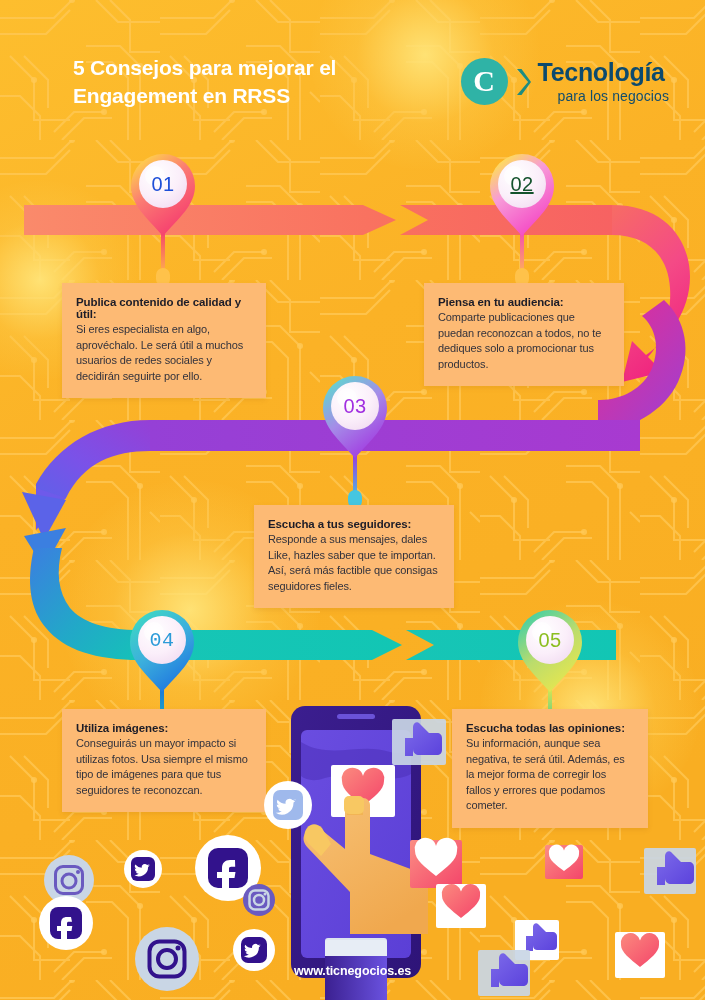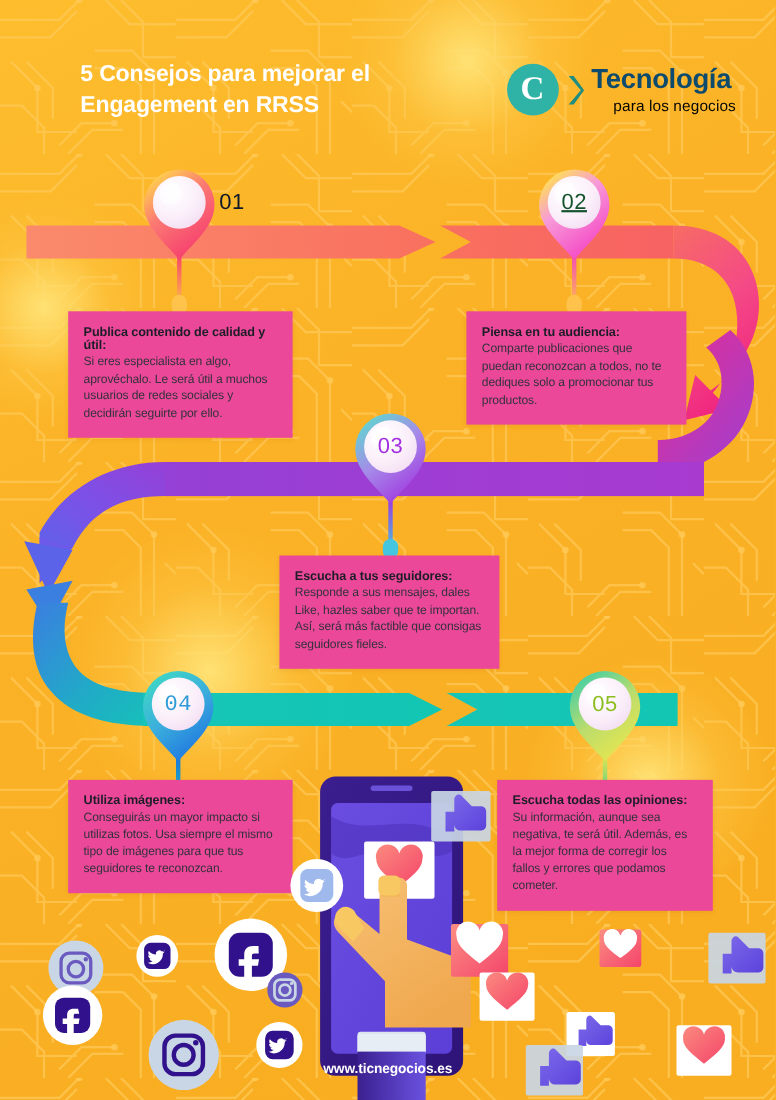--- a/index.html
+++ b/index.html
@@ -33,34 +33,34 @@
     margin-left:37px;
   }
   .logo { position:absolute; right:36px; top:58px; display:flex; align-items:center; gap:7px; }
   .logo-mark { width:47px; height:47px; border-radius:50%; background:#2FB3A6;
                display:flex; align-items:center; justify-content:center; }
   .logo-mark span { color:#fff; font-size:30px; font-weight:bold; line-height:1;
                     font-family:"Liberation Serif", serif; margin-top:-2px;}
   .logo-chev { width:16px; height:30px; }
   .logo-txt { line-height:1; }
   .logo-txt .t1 { display:block; color:#0c4a6e; font-size:25px; font-weight:bold; letter-spacing:-.3px; }
-  .logo-txt .t2 { display:block; color:#000000; font-size:14px; margin-top:4px; letter-spacing:.1px; opacity:.97;padding-left:20px;}
+  .logo-txt .t2 { display:block; color:#0c4a6e; font-size:14px; margin-top:4px; letter-spacing:.1px; opacity:.97;padding-left:20px;}
 
   
   .path-svg { position:absolute; inset:0; width:705px; height:1000px; pointer-events:none; }
   .pin-num {
     position:absolute; left:0; top:0; width:64px; height:64px;
     display:flex; align-items:center; justify-content:center;
     font-size:20px; font-weight:400; letter-spacing:.5px;
   }
 
   
   .card {
     position:absolute;
-    background:#ec4899;
+    background:#fdba74;
     padding:13px 14px 14px 14px;
     box-shadow:0 2px 5px rgba(120,60,0,.10);
   }
   .card h3 { font-size:11.5px; font-weight:bold; color:#1d1d28; margin-bottom:2px; letter-spacing:-.1px;}
   .card p  { font-size:11px; color:#32323c; line-height:1.42; letter-spacing:-.1px;}
 
   
   .illus { position:absolute; inset:0; width:705px; height:1000px; pointer-events:none; }
   .url {
     position:absolute; left:0; right:0; bottom:22px;
@@ -290,21 +290,21 @@
 
     <g>
       <rect x="548" y="684" width="4" height="48" fill="url(#s5)"></rect>
       <rect x="543" y="720" width="14" height="18" rx="7" fill="#35C79C"></rect>
       <path d="M550 692 C534 674 518 661 518 642 A32 32 0 1 1 582 642 C582 661 566 674 550 692 Z" fill="url(#p5)"></path>
       <circle cx="550" cy="640" r="24" fill="url(#pinInner)"></circle>
       <circle cx="542" cy="632" r="10" fill="#ffffff" opacity="0.6"></circle>
     </g>
   </svg>
 
-  <div class="pin-num" style="left:131px;top:152px;color:#0f172a;margin-left:48px;">01</div>
+  <div class="pin-num" style="left:131px;top:152px;color:#1d4ed8;">01</div>
   <div class="pin-num" style="left:490px;top:152px;color:#14532d;text-decoration:underline;">02</div>
   <div class="pin-num" style="left:323px;top:374px;color:#A12FE0;">03</div>
   <div class="pin-num" style="left:130px;top:608px;color:#2C9BD8;font-family:Liberation Mono, monospace;">04</div>
   <div class="pin-num" style="left:518px;top:608px;color:#8CBE20;">05</div>
 
   <div class="card" style="left:62px;top:283px;width:204px;">
     <h3>Publica contenido de calidad y útil:</h3>
     <p>Si eres especialista en algo, aprovéchalo. Le será útil a muchos usuarios de redes sociales y decidirán seguirte por ello.</p>
   </div>
 

